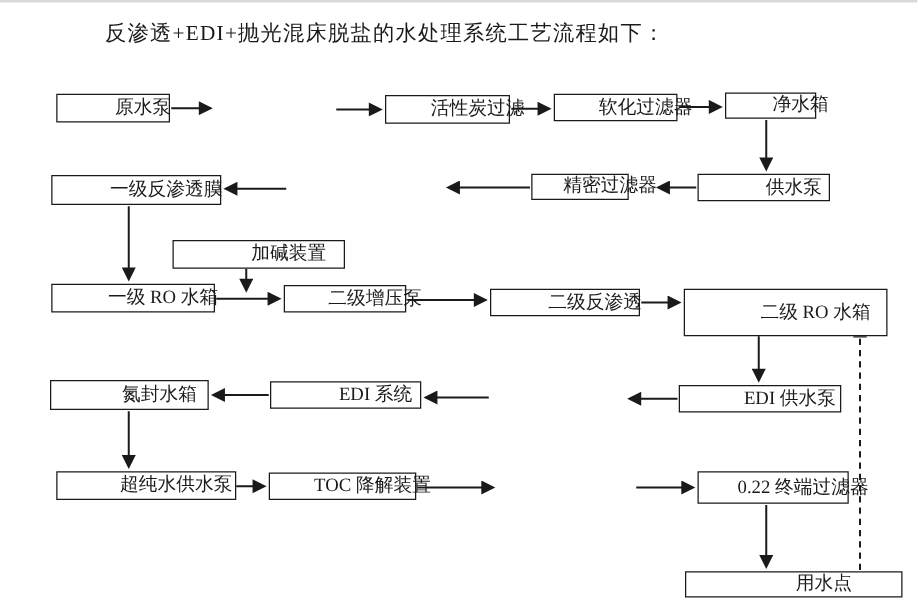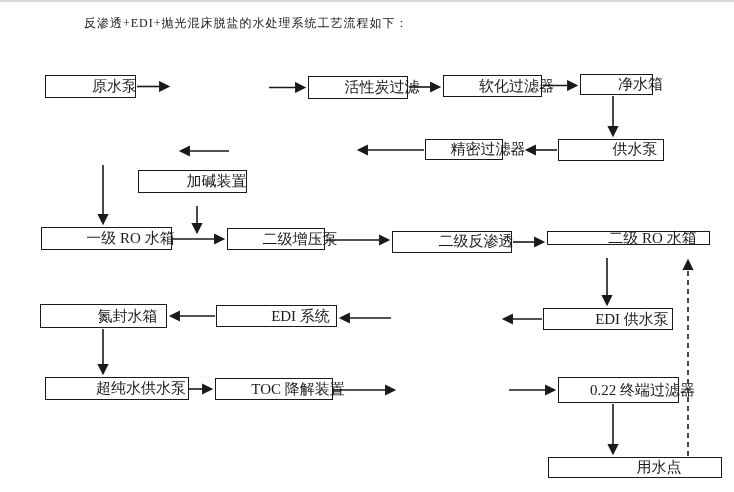--- a/index.html
+++ b/index.html
@@ -14,21 +14,21 @@
   }
   .top-rule {
     position: absolute;
     left: 0; top: 0;
     width: 734px; height: 2px;
     background: #d9d9d9;
   }
   .title {
     position: absolute;
     left: 84px; top: 15px;
-    font-size: 12px;
+    font-size: 17px;
     letter-spacing: 1px;
     white-space: nowrap;
     color: #1a1a1a;
   }
   .node {
     position: absolute;
     box-sizing: border-box;
     border: 1.6px solid #1a1a1a;
     background: #ffffff;
     display: flex;
@@ -48,29 +48,29 @@
   }
   svg.wires line { stroke: #1a1a1a; stroke-width: 1.6; }
   svg.wires line.dashed { stroke-dasharray: 5 4; }
 
   
   .n-raw-water-pump        { left:45px;  top:75px;  width:91px;  height:23px; }
   .n-multimedia-filter     { left:172px; top:76px;  width:96px;  height:22px; }
   .n-activated-carbon      { left:308px; top:76px;  width:100px; height:23px; }
   .n-softening-filter      { left:443px; top:75px;  width:99px;  height:22px; }
   .n-clean-water-tank      { left:580px; top:74px;  width:73px;  height:21px; }
-  .n-feed-water-pump       { left:558px; top:139px; width:106px; height:22px;font-family:Liberation Mono, monospace; }
+  .n-feed-water-pump       { left:558px; top:139px; width:106px; height:22px; }
   .n-precision-filter      { left:425px; top:139px; width:78px;  height:21px; }
   .n-stage1-booster-pump   { left:230px; top:140px; width:125px; height:23px; }
   .n-stage1-ro-membrane    { left:41px;  top:140px; width:136px; height:24px; }
-  .n-alkali-dosing-unit    { left:138px; top:170px; width:109px; height:23px; }
+  .n-alkali-dosing-unit    { left:138px; top:192px; width:138px; height:23px; }
   .n-stage1-ro-tank        { left:41px;  top:227px; width:131px; height:23px; }
   .n-stage2-booster-pump   { left:227px; top:228px; width:98px;  height:22px; }
   .n-stage2-ro             { left:392px; top:231px; width:120px; height:22px;font-family:Liberation Mono, monospace; }
-  .n-stage2-ro-tank        { left:547px; top:231px; width:163px; height:14px; }
+  .n-stage2-ro-tank        { left:547px; top:231px; width:163px; height:38px; }
   .n-edi-feed-pump         { left:543px; top:308px; width:130px; height:22px; }
   .n-uv-sterilizer         { left:392px; top:308px; width:108px; height:22px; }
   .n-edi-system            { left:216px; top:305px; width:121px; height:22px; }
   .n-nitrogen-sealed-tank  { left:40px;  top:304px; width:127px; height:24px; }
   .n-ultrapure-feed-pump   { left:45px;  top:377px; width:144px; height:23px; }
   .n-toc-degradation-unit  { left:215px; top:378px; width:118px; height:22px; }
   .n-polishing-mixed-bed   { left:398px; top:379px; width:110px; height:23px; }
   .n-terminal-filter       { left:558px; top:377px; width:121px; height:26px; }
   .n-use-point             { left:548px; top:457px; width:174px; height:21px; }
 </style>
@@ -120,20 +120,21 @@
 
     <line class="dashed" x1="688" y1="456" x2="688" y2="261" marker-end="url(#arr)"></line>
   </svg>
 
   <div class="node n-raw-water-pump">原水泵</div>
   <div class="node n-activated-carbon">活性炭过滤</div>
   <div class="node n-softening-filter">软化过滤器</div>
   <div class="node n-clean-water-tank">净水箱</div>
   <div class="node n-feed-water-pump">供水泵</div>
   <div class="node n-precision-filter">精密过滤器</div>
+  <div class="node n-stage1-ro-membrane">一级反渗透膜</div>
   <div class="node n-alkali-dosing-unit">加碱装置</div>
   <div class="node n-stage1-ro-tank">一级 RO 水箱</div>
   <div class="node n-stage2-booster-pump">二级增压泵</div>
   <div class="node n-stage2-ro">二级反渗透</div>
   <div class="node n-stage2-ro-tank">二级 RO 水箱</div>
   <div class="node n-edi-feed-pump">EDI 供水泵</div>
   <div class="node n-edi-system">EDI 系统</div>
   <div class="node n-nitrogen-sealed-tank">氮封水箱</div>
   <div class="node n-ultrapure-feed-pump">超纯水供水泵</div>
   <div class="node n-toc-degradation-unit">TOC 降解装置</div>

